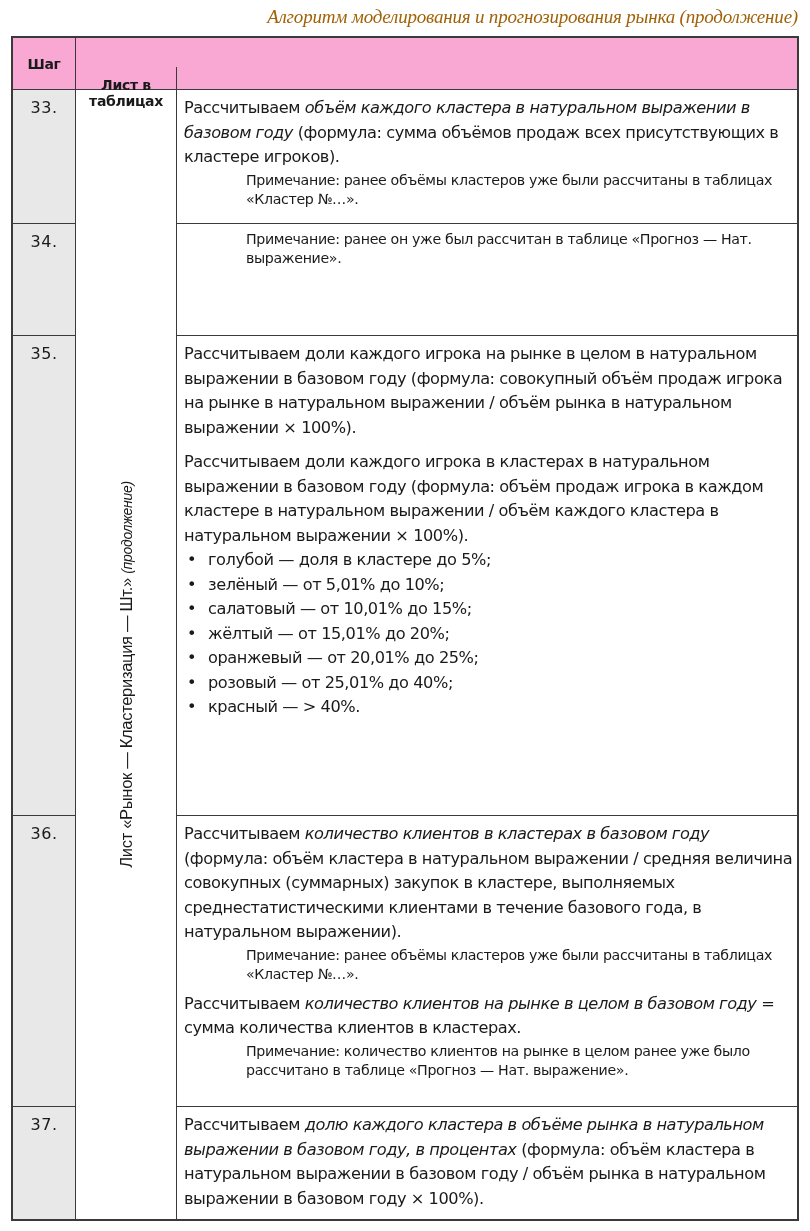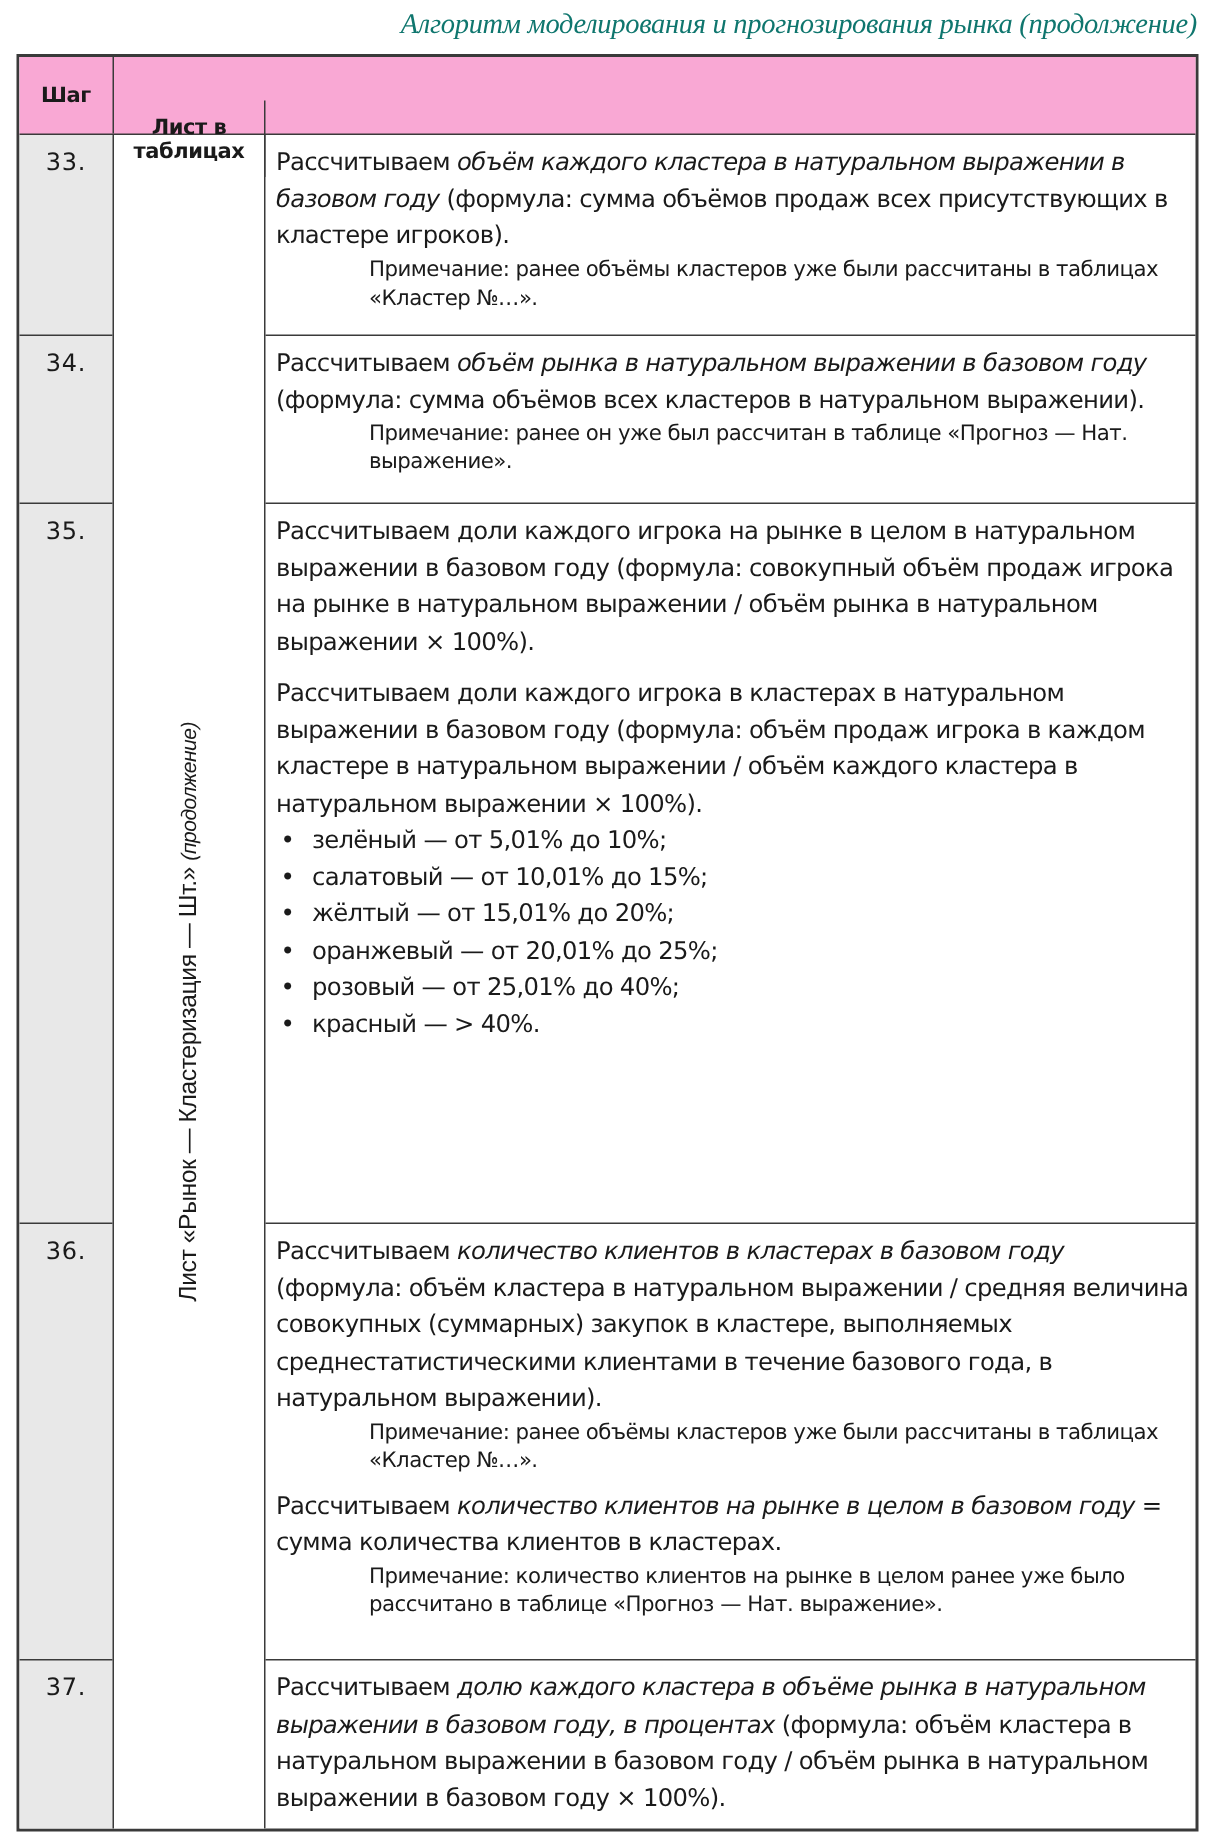--- a/index.html
+++ b/index.html
@@ -1,20 +1,20 @@
 <!DOCTYPE html>
 <html><head>
   <meta charset="utf-8">
   <style>
     html, body { margin: 0; padding: 0; background: #ffffff; }
     body { width: 810px; height: 1231px; position: relative; overflow: hidden; color: #1a1a1a; font-family: "DejaVu Sans", sans-serif; }
     .page-title {
       position: absolute; right: 12px; top: 6px;
       font-family: "Liberation Serif", serif; font-style: italic;
-      font-size: 19px; color: #0f766e; white-space: nowrap; letter-spacing: -0.2px;
+      font-size: 19px; color: #a16207; white-space: nowrap; letter-spacing: -0.2px;
     }
     .tbl {
       position: absolute; left: 11px; top: 36px; width: 788px; height: 1185px;
       border: 2px solid #3a3a3a; box-sizing: border-box;
     }
     .col-step { position: absolute; left: 0; top: 0; width: 62px; bottom: 0; background: #e8e8e8; border-right: 1.5px solid #3a3a3a; }
     .col-sheet { position: absolute; left: 63px; top: 0; width: 100px; bottom: 0; background: #fff; border-right: 1.5px solid #3a3a3a; }
     .hdr { position: absolute; left: 0; right: 0; top: 0; height: 51px; background: #f9a8d4; border-bottom: 1.5px solid #3a3a3a; }
     .hdr-cell { position: absolute; top: 0; height: 51px; display: flex; align-items: center; justify-content: center; text-align: center; font-weight: bold; font-size: 14px; line-height: 16px; letter-spacing: -0.3px; }
     .h-step { left: 0; width: 62px; border-right: 1.5px solid #3a3a3a; }
@@ -70,31 +70,31 @@
     <div class="step-num">33.</div>
     <div class="action">
       <p class="para"><span>Рассчитываем </span><em>объём каждого кластера в натуральном выражении в базовом году</em><span> (формула: сумма объёмов продаж всех присутствую­щих в кластере игроков).</span></p>
       <p class="note">Примечание: ранее объёмы кластеров уже были рассчитаны в таб­лицах «Кластер №…».</p>
     </div>
   </div>
 
   <div class="row bordered" style="top:185px;height:111px;">
     <div class="step-num">34.</div>
     <div class="action">
-      <p class="para"><span>Рассчитываем </span><em>объём рынка в натуральном выражении в базовом году</em><span> (формула: сумма объёмов всех кластеров в натуральном выражении).</span></p>
       <p class="note">Примечание: ранее он уже был рассчитан в таблице «Прогноз — Нат. выражение».</p>
     </div>
   </div>
 
   <div class="row bordered" style="top:297px;height:480px;">
     <div class="step-num">35.</div>
     <div class="action">
       <p class="para">Рассчитываем доли каждого игрока на рынке в целом в натураль­ном выражении в базовом году (формула: совокупный объём продаж игрока на рынке в натуральном выражении / объём рынка в натуральном выражении × 100%).</p>
       <p class="para">Рассчитываем доли каждого игрока в кластерах в натуральном выражении в базовом году (формула: объём продаж игрока в каж­дом кластере в натуральном выражении / объём каждого кластера в натуральном выражении × 100%).</p>
       <ul class="bullets" style="margin-top:0;">
+        <li>голубой — доля в кластере до 5%;</li>
         <li>зелёный — от 5,01% до 10%;</li>
         <li>салатовый — от 10,01% до 15%;</li>
         <li>жёлтый — от 15,01% до 20%;</li>
         <li>оранжевый — от 20,01% до 25%;</li>
         <li>розовый — от 25,01% до 40%;</li>
         <li>красный — &gt; 40%.</li>
       </ul>
     </div>
   </div>
 

